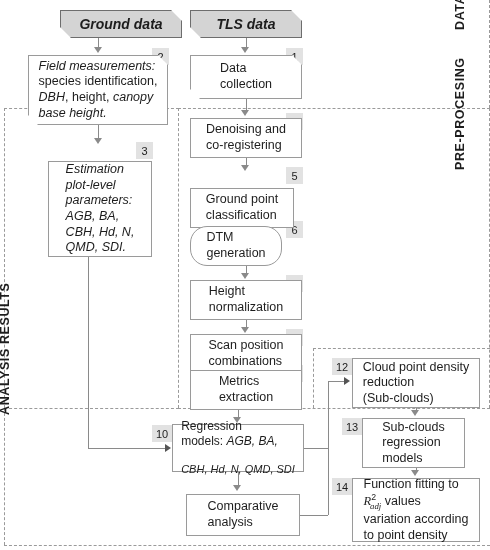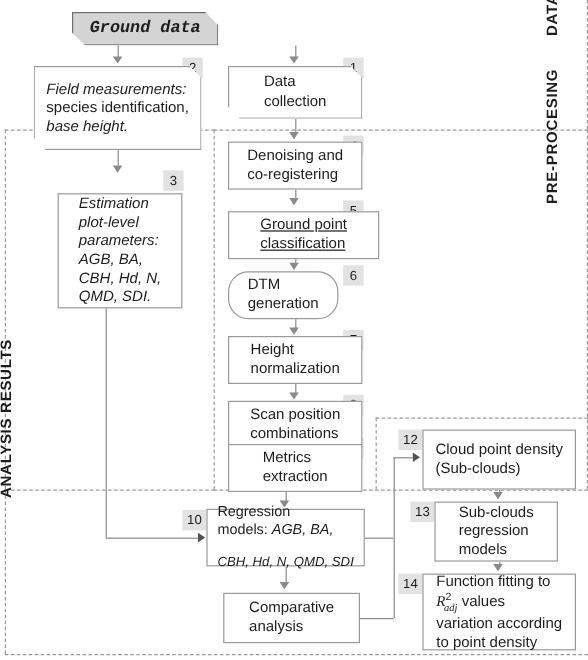--- a/index.html
+++ b/index.html
@@ -33,21 +33,20 @@
     border:1px solid #6d6d6d;
     display:flex;
     align-items:center;
     justify-content:center;
     font-style:italic;
     font-weight:bold;
     font-size:14px;
     color:#1d1d1d;
     box-sizing:border-box;
     clip-path:polygon(0 0, calc(100% - 11px) 0, 100% 11px, 100% 100%, 11px 100%, 0 calc(100% - 11px));
-    font-family:Liberation Mono, monospace;
   }
 
   
   .node{
     position:absolute;
     background:#ffffff;
     border:1px solid #9a9a9a;
     box-sizing:border-box;
     display:flex;
     align-items:center;
@@ -148,25 +147,29 @@
   <div class="hrule" style="left:4px; top:545px; width:486px;"></div>
   <div class="vrule" style="left:4px; top:408px; height:137px;"></div>
 
   <div class="vrule" style="left:489px; top:0px; height:108px;"></div>
   <div class="vrule" style="left:489px; top:108px; height:300px;"></div>
 
   <div class="banner" style="left:60px; top:10px; width:122px; height:28px;">
     <span>Ground data</span>
   </div>
 
+  <div class="banner" style="left:190px; top:10px; width:112px; height:28px;">
+    <span>TLS data</span>
+  </div>
 
   <div class="node notch" style="left:28px; top:55px; width:140px; height:70px;">
     <div>
       <span class="txt"><i>Field measurements:</i></span>
       <span class="txt">species identification,</span>
+      <span class="txt"><i>DBH</i><span>, height, </span><i>canopy</i></span>
       <span class="txt"><i>base height.</i></span>
     </div>
   </div>
   <div class="tag" style="left:152px; top:48px;">2</div>
 
   <div class="node notch" style="left:190px; top:55px; width:112px; height:44px;">
     <div>
       <span class="txt">Data</span>
       <span class="txt">collection</span>
     </div>
@@ -186,21 +189,21 @@
   <div class="tag" style="left:136px; top:142px;">3</div>
 
   <div class="node" style="left:190px; top:118px; width:112px; height:40px;">
     <div>
       <span class="txt">Denoising and</span>
       <span class="txt">co-registering</span>
     </div>
   </div>
   <div class="tag" style="left:286px; top:113px;">4</div>
 
-  <div class="node" style="left:190px; top:176px; width:126px; height:40px;text-decoration:underline;">
+  <div class="node" style="left:190px; top:188px; width:104px; height:40px;">
     <div>
       <span class="txt">Ground point</span>
       <span class="txt">classification</span>
     </div>
   </div>
   <div class="tag" style="left:286px; top:167px;">5</div>
 
   <div class="node" style="left:190px; top:226px; width:92px; height:40px;border-radius:17px;">
     <div>
       <span class="txt">DTM</span>
@@ -246,20 +249,21 @@
     <div>
       <span class="txt">Comparative</span>
       <span class="txt">analysis</span>
     </div>
   </div>
   <div class="tag" style="left:164px; top:494px; width:20px;margin-left:36px;">11</div>
 
   <div class="node" style="left:352px; top:358px; width:128px; height:50px;">
     <div>
       <span class="txt">Cloud point density</span>
+      <span class="txt">reduction</span>
       <span class="txt">(Sub-clouds)</span>
     </div>
   </div>
   <div class="tag" style="left:332px; top:358px; width:20px;">12</div>
 
   <div class="node" style="left:362px; top:418px; width:103px; height:50px;">
     <div>
       <span class="txt">Sub-clouds</span>
       <span class="txt">regression</span>
       <span class="txt">models</span>

